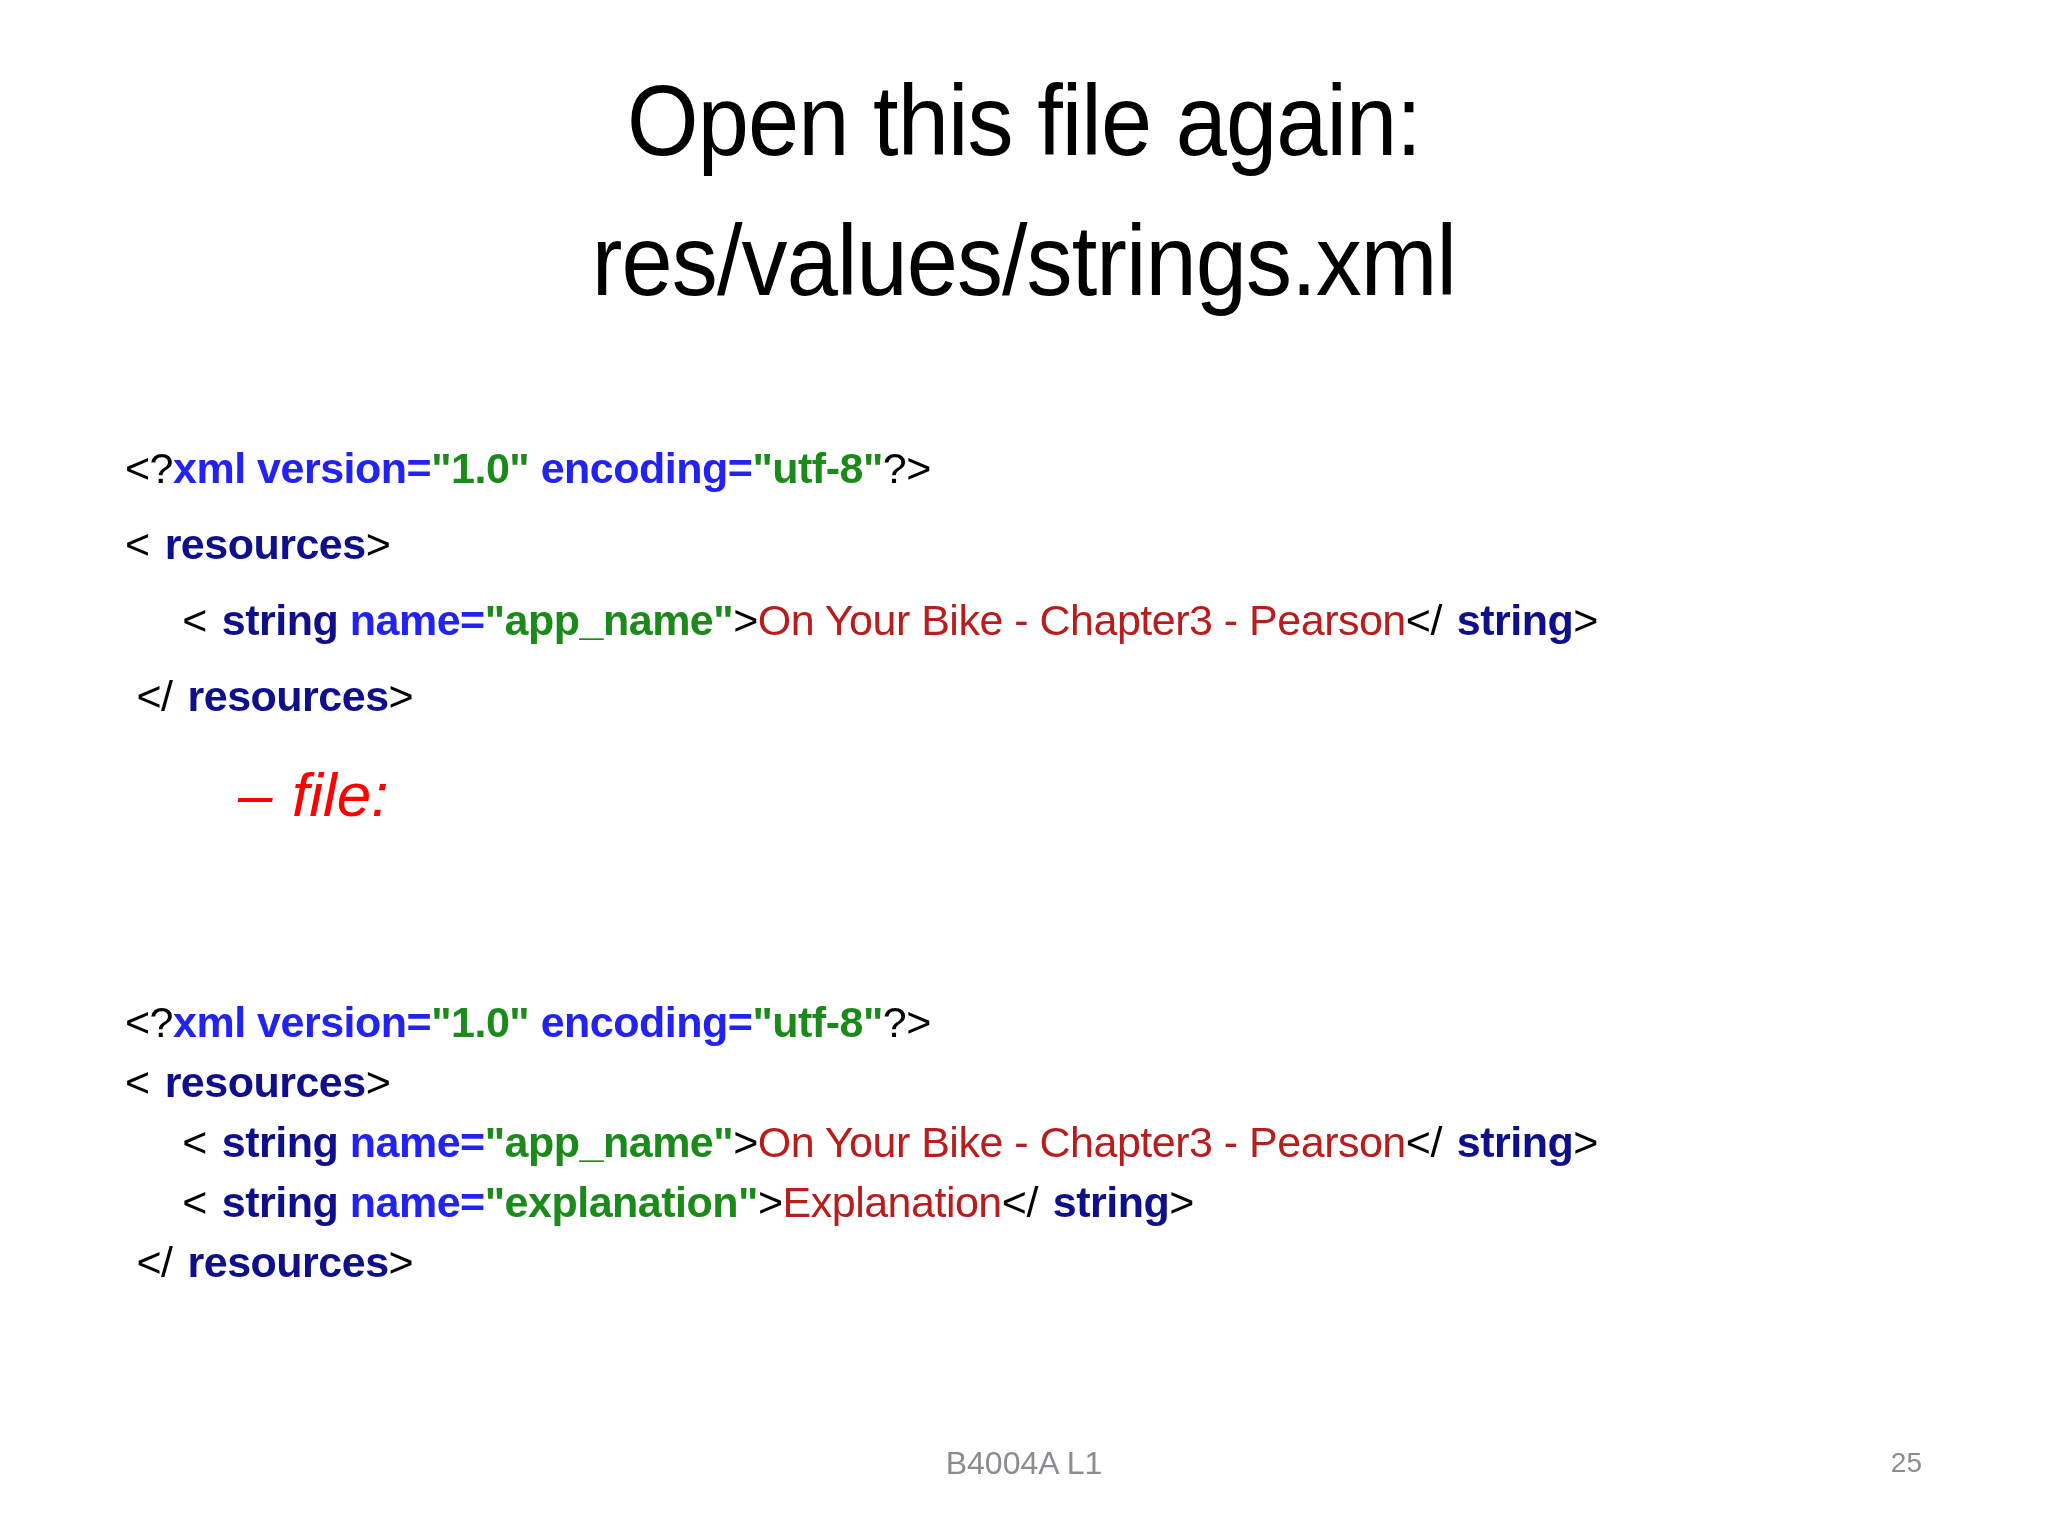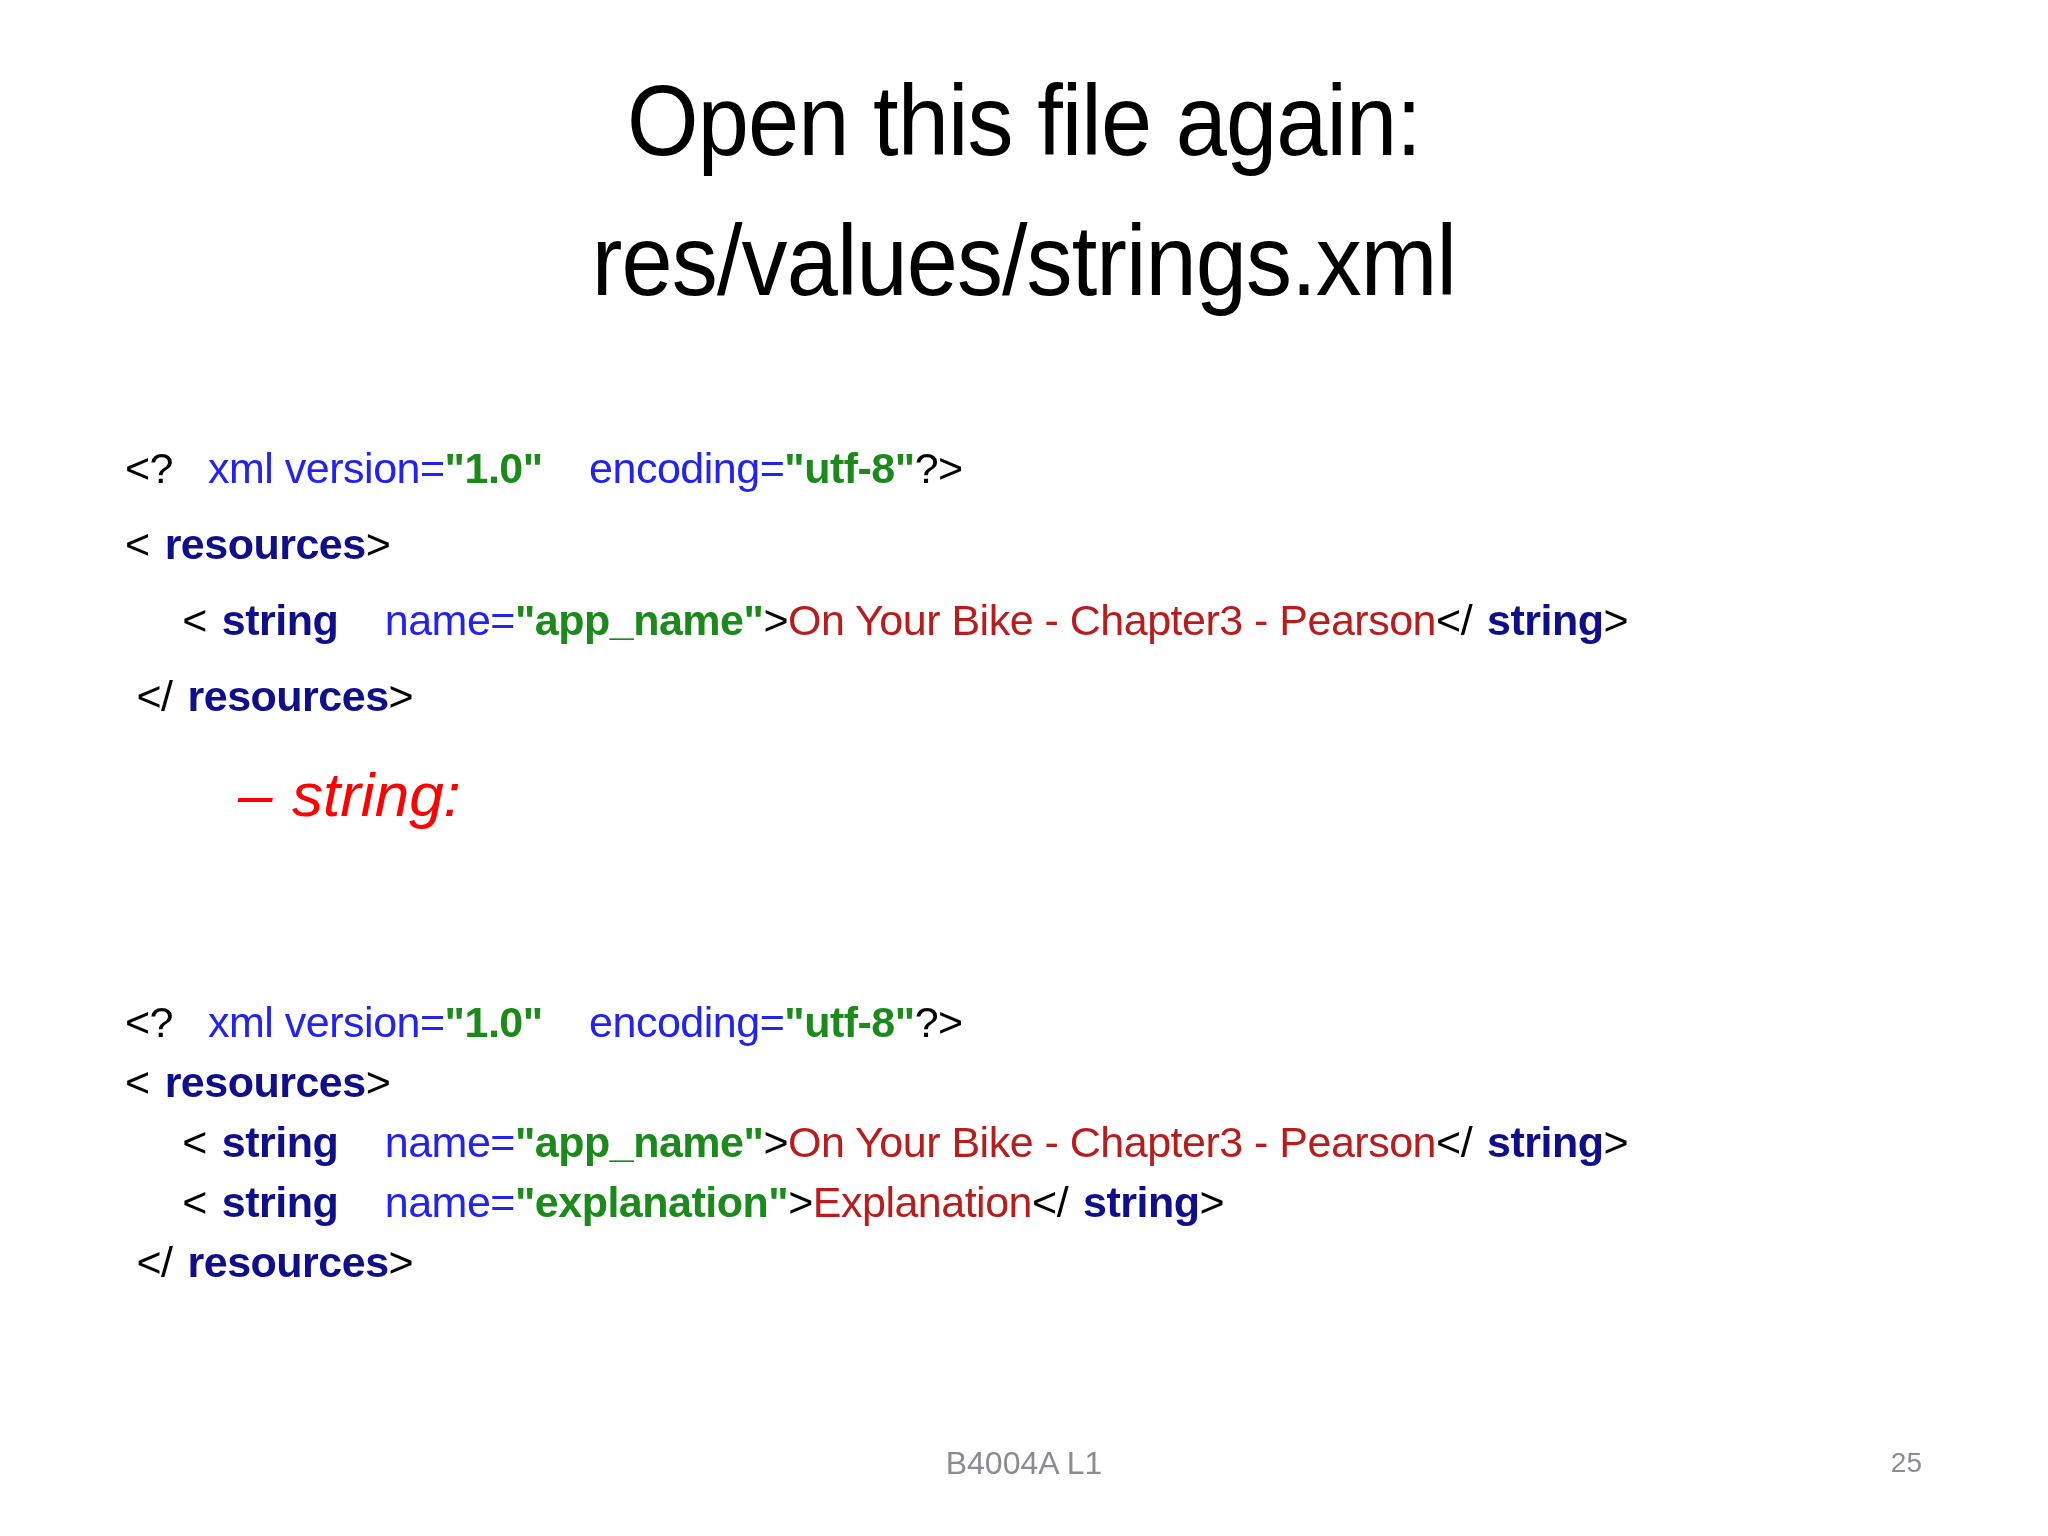--- a/index.html
+++ b/index.html
@@ -26,21 +26,21 @@
     position:absolute;left:125px;
     font-weight:700;
     font-size:43px;
     white-space:pre;
     letter-spacing:-0.5px;
   }
   .code-1{top:430px;line-height:76px;}
   .code-2{top:992px;line-height:60px;}
   .tk-bracket{color:#000;font-weight:400;}
   .tk-element{color:var(--c-element,#0F0F8B);font-weight:700;margin-left:15px;}
-  .tk-attr{color:var(--c-attr,#2222F2);font-weight:400;margin-left:35px;}
+  .tk-attr{color:var(--c-attr,#2222F2);font-weight:700;}
   .tk-value{color:var(--c-value,#1B8A1B);font-weight:700;}
   .tk-text{color:#b91c1c;font-weight:400;}
   
   .note{
     position:absolute;left:238px;top:748px;
     display:flex;align-items:flex-start;
     color:var(--c-note,#FF0000);
     font-style:italic;
     font-size:62px;line-height:94px;
   }
@@ -66,21 +66,21 @@
   <div class="title">
     <div>Open this file again:</div>
     <div>res/values/strings.xml</div>
   </div>
 
   <div class="code code-1"><div class="code-line"><span class="tk-bracket">&lt;?</span><span class="tk-attr">xml version=</span><span class="tk-value">"1.0"</span><span class="tk-attr"> encoding=</span><span class="tk-value">"utf-8"</span><span class="tk-bracket">?&gt;</span></div><div class="code-line"><span class="tk-bracket">&lt;</span><span class="tk-element">resources</span><span class="tk-bracket">&gt;</span></div><div class="code-line"><span class="tk-bracket">     &lt;</span><span class="tk-element">string</span><span class="tk-attr"> name=</span><span class="tk-value">"app_name"</span><span class="tk-bracket">&gt;</span><span class="tk-text">On Your Bike - Chapter3 - Pearson</span><span class="tk-bracket">&lt;/</span><span class="tk-element">string</span><span class="tk-bracket">&gt;</span></div><div class="code-line"><span class="tk-bracket"> &lt;/</span><span class="tk-element">resources</span><span class="tk-bracket">&gt;</span></div></div>
 
   <div class="note">
     <span class="dash">–</span>
     <div class="note-text">
-      <div>string:</div>
+      <div>file:</div>
     </div>
   </div>
 
   <div class="code code-2"><div class="code-line"><span class="tk-bracket">&lt;?</span><span class="tk-attr">xml version=</span><span class="tk-value">"1.0"</span><span class="tk-attr"> encoding=</span><span class="tk-value">"utf-8"</span><span class="tk-bracket">?&gt;</span></div><div class="code-line"><span class="tk-bracket">&lt;</span><span class="tk-element">resources</span><span class="tk-bracket">&gt;</span></div><div class="code-line"><span class="tk-bracket">     &lt;</span><span class="tk-element">string</span><span class="tk-attr"> name=</span><span class="tk-value">"app_name"</span><span class="tk-bracket">&gt;</span><span class="tk-text">On Your Bike - Chapter3 - Pearson</span><span class="tk-bracket">&lt;/</span><span class="tk-element">string</span><span class="tk-bracket">&gt;</span></div><div class="code-line"><span class="tk-bracket">     &lt;</span><span class="tk-element">string</span><span class="tk-attr"> name=</span><span class="tk-value">"explanation"</span><span class="tk-bracket">&gt;</span><span class="tk-text">Explanation</span><span class="tk-bracket">&lt;/</span><span class="tk-element">string</span><span class="tk-bracket">&gt;</span></div><div class="code-line"><span class="tk-bracket"> &lt;/</span><span class="tk-element">resources</span><span class="tk-bracket">&gt;</span></div></div>
 
   <div class="footer-center">B4004A L1</div>
   <div class="page-number">25</div>
 
 </div>
 

